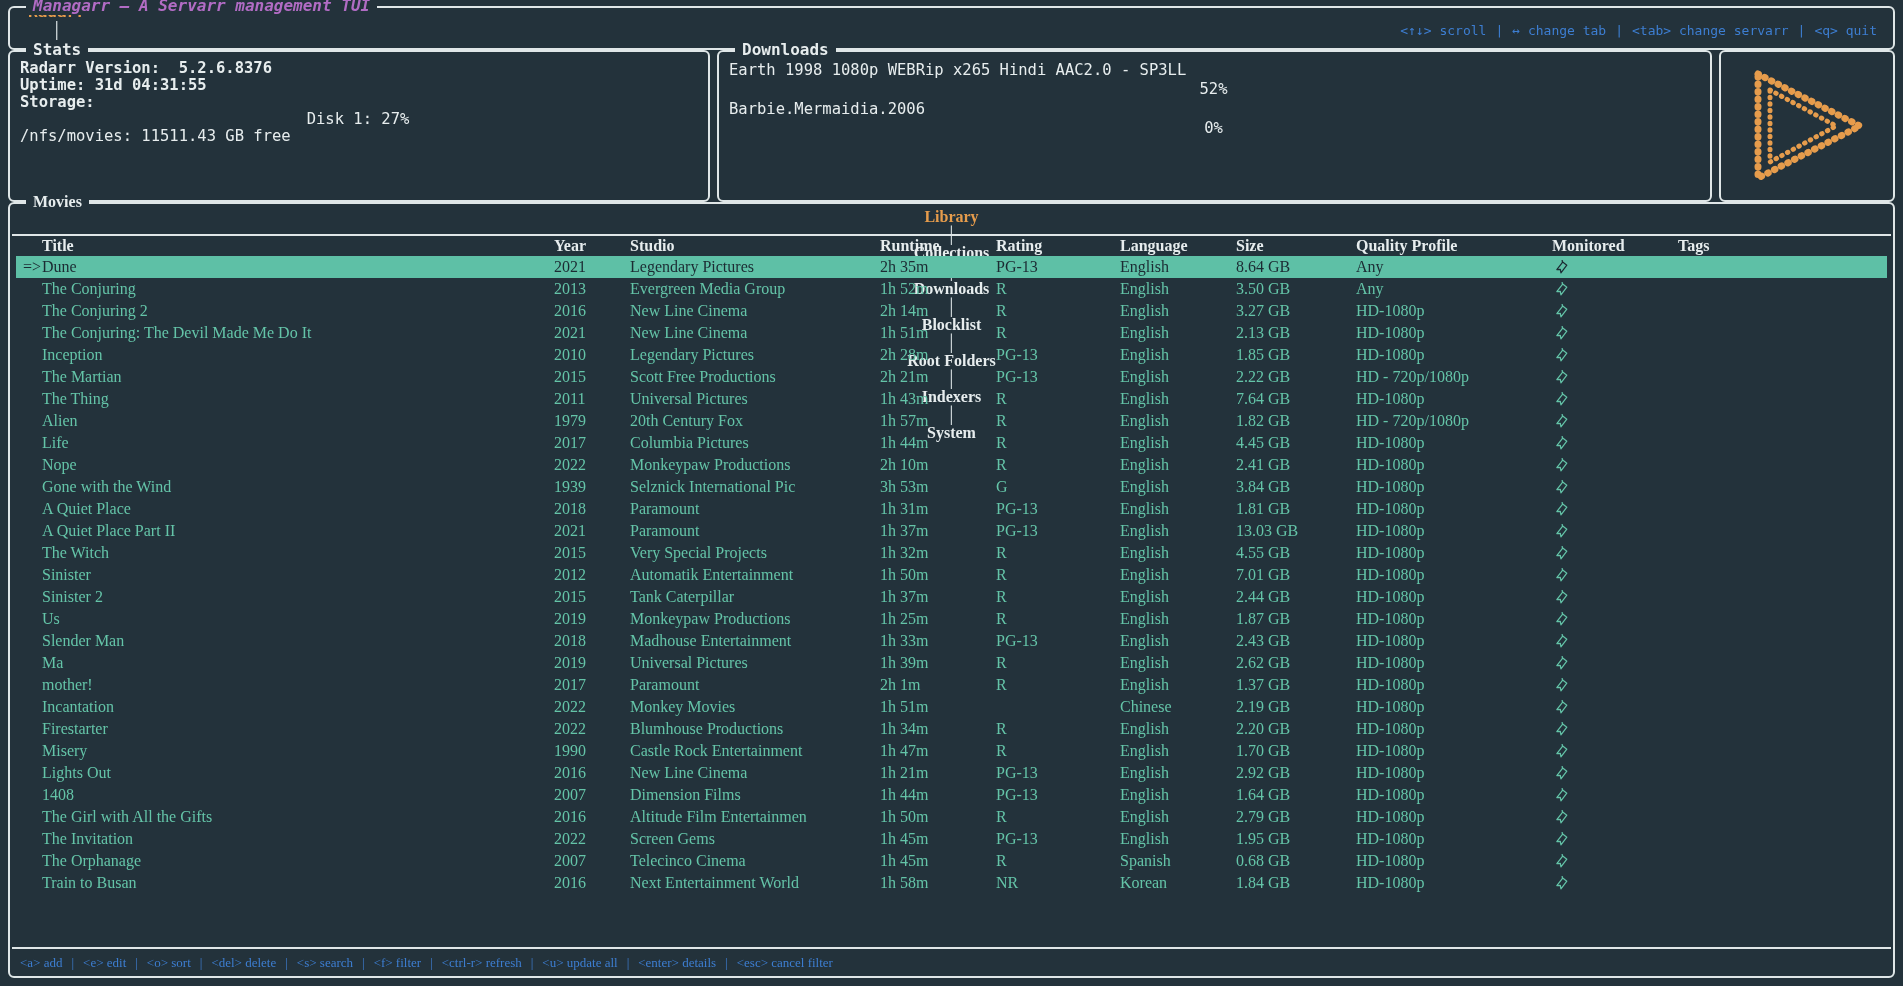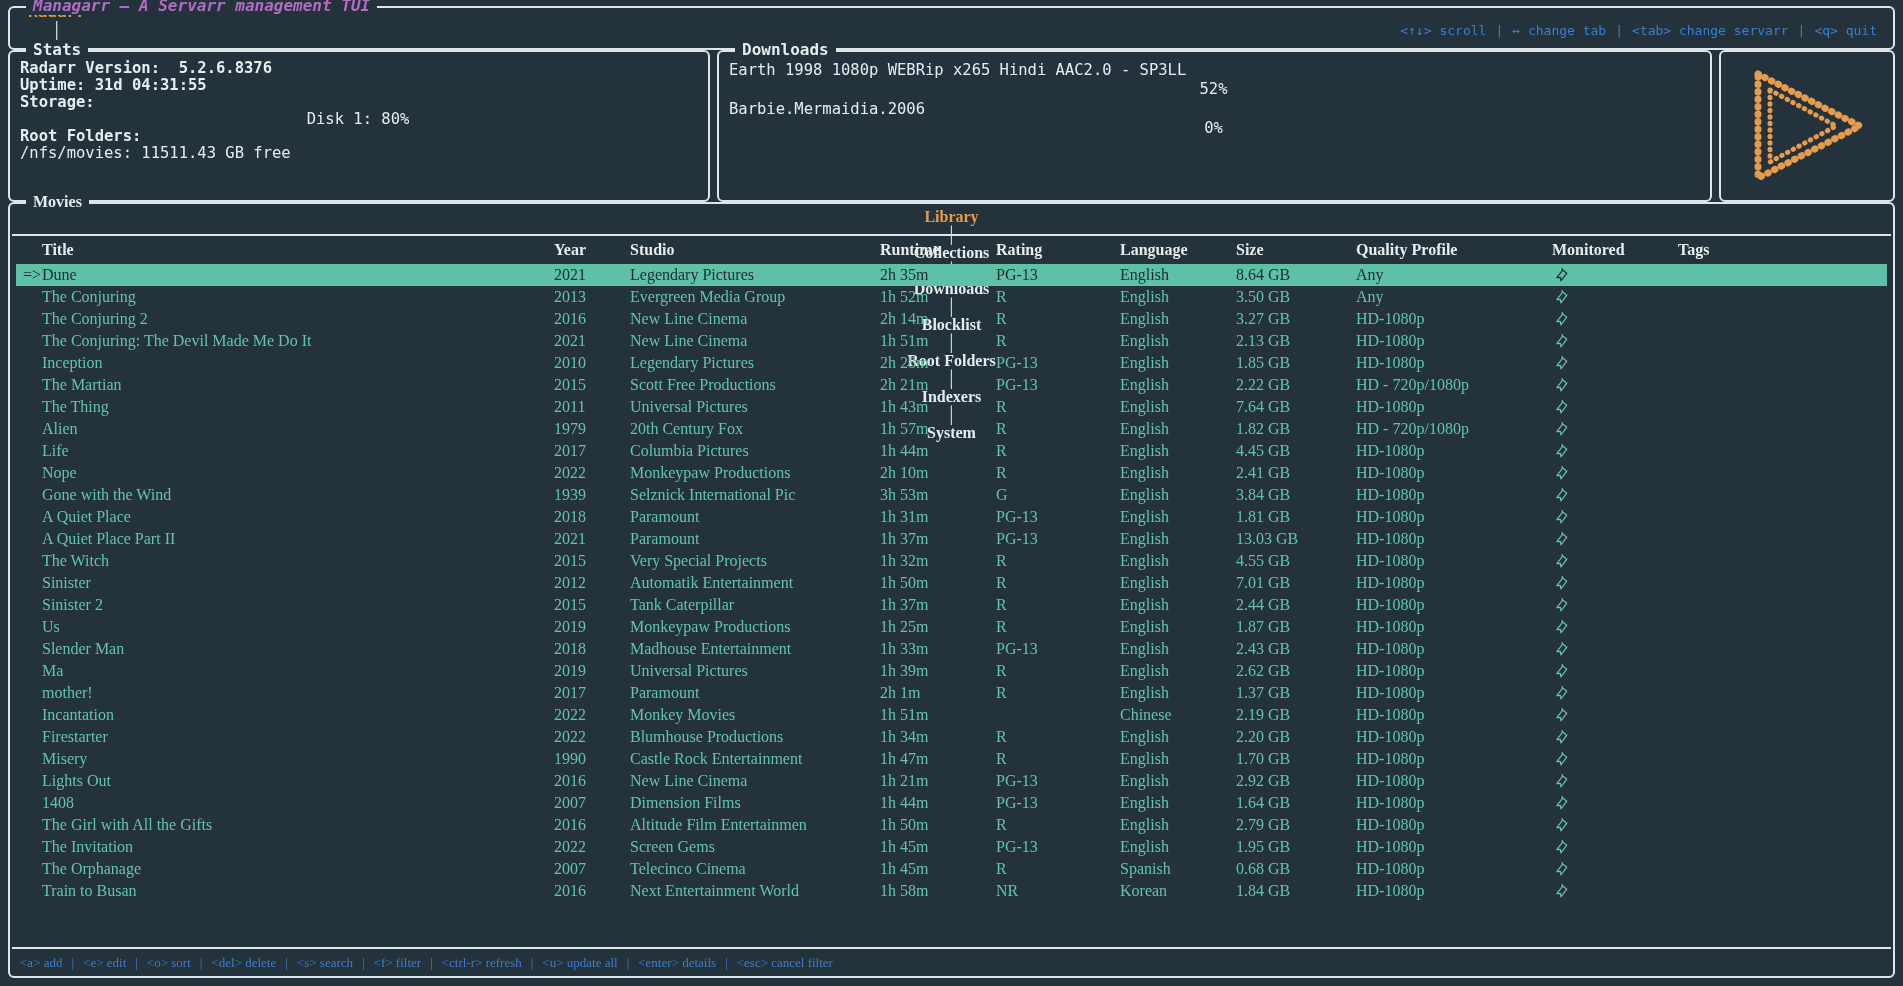--- a/index.html
+++ b/index.html
@@ -45,21 +45,21 @@
   .downloads-panel .gauge-row{line-height:19px;height:19px;}
 
   
   .movies-panel{flex:1;display:flex;flex-direction:column;min-height:0;font-family:Liberation Serif, serif;}
   .tabs-row{display:flex;align-items:center;height:30px;padding:4px 10px 0;flex:none;}
   .hline{border-top:2px solid var(--border);margin:0 2px;flex:none;}
 
   .thead,.trow{display:grid;
     grid-template-columns:26px 512px 76px 250px 116px 124px 116px 120px 196px 126px 1fr;
     align-items:center;font-size:16px;}
-  .thead{height:28px;font-weight:bold;color:var(--fg);margin:0 6px;flex:none;}
+  .thead{height:20px;font-weight:bold;color:var(--fg);margin:0 6px;flex:none;}
   .tbody{flex:1;overflow:hidden;margin:0 6px;min-height:0;}
   .trow{height:22px;color:var(--teal);}
   .trow.selected{background:var(--sel-bg);color:var(--sel-fg);}
   .c{white-space:pre;overflow:hidden;padding-right:6px;}
   .prefix{padding-left:7px;}
   .bookmark{display:block;margin-left:2px;}
 
   .help-bar{height:27px;display:flex;align-items:center;padding:0 10px;flex:none;text-align:right;}
 </style>
 </head>
@@ -80,26 +80,25 @@
   </div>
 
   <div class="mid-row">
     <div class="panel stats-panel">
       <span class="panel-title">Stats</span>
       <div class="panel-body" id="stats-body">
           <div class="stat-line bold">Radarr Version:  5.2.6.8376</div>
           <div class="stat-line bold">Uptime: 31d 04:31:55</div>
           <div class="stat-line bold">Storage:</div>
           <div class="gauge-row">
-            <span class="gauge-label">Disk 1: 80%</span>
+            <span class="gauge-label">Disk 1: 27%</span>
             <div class="track">
               <div class="fill" style="width: 56%;"></div>
             </div>
           </div>
-          <div class="stat-line bold">Root Folders:</div>
           <div class="stat-line">/nfs/movies: 11511.43 GB free</div>
         </div>
     </div>
 
     <div class="panel downloads-panel">
       <span class="panel-title">Downloads</span>
       <div class="panel-body" id="downloads-body">
           <div class="dl-name">Earth 1998 1080p WEBRip x265 Hindi AAC2.0 - SP3LL</div>
           <div class="gauge-row">
             <span class="gauge-label">52%</span>

